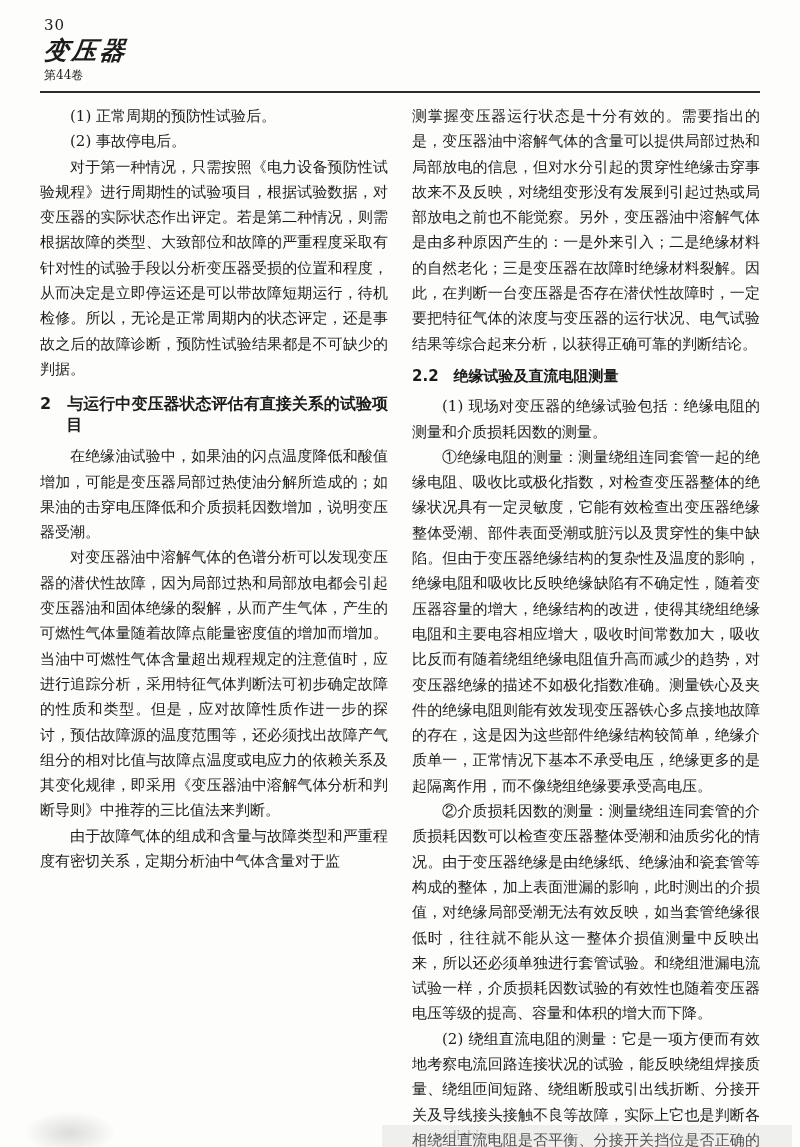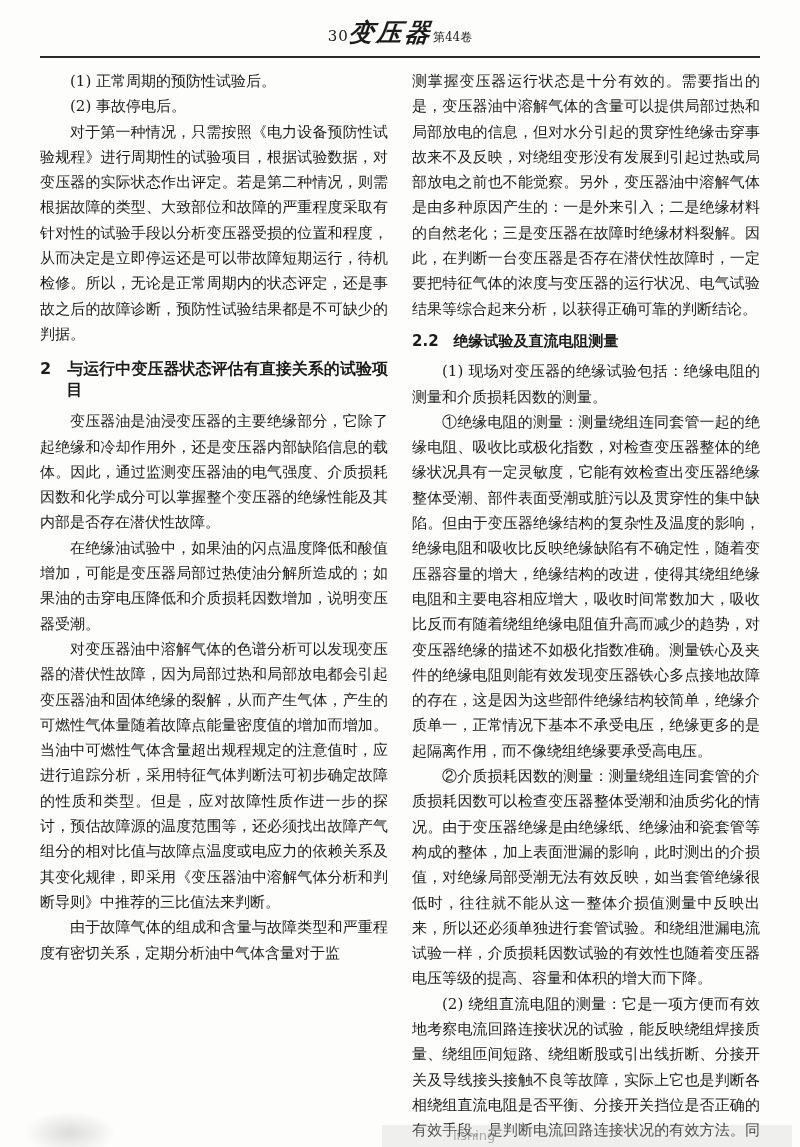--- a/index.html
+++ b/index.html
@@ -8,20 +8,21 @@
     position:relative;
     width:800px; height:1147px;
     background:#fdfdfb;
     color:#1c1c1c;
     overflow:hidden;
     font-family:"DejaVu Serif","Liberation Serif",serif;
   }
   .header {
     display:flex; align-items:baseline; justify-content:center;
     padding:16px 44px 0 44px;
+    flex-direction:column;
   }
   .page-num { font-size:15px; letter-spacing:1px; }
   .journal {
     font-size:25px; font-weight:bold; font-style:italic;
     letter-spacing:3px; transform:skewX(-6deg);
   }
   .volume { font-size:12px; }
   .rule { margin:7px 40px 0 40px; border-top:2px solid #2b2b2b; }
   .columns {
     display:flex; gap:24px;
@@ -83,21 +84,20 @@
 
   <div class="rule"></div>
 
   <div class="columns">
 
     <div class="col">
       <p>(1) 正常周期的预防性试验后。</p>
       <p>(2) 事故停电后。</p>
       <p>对于第一种情况，只需按照《电力设备预防性试验规程》进行周期性的试验项目，根据试验数据，对变压器的实际状态作出评定。若是第二种情况，则需根据故障的类型、大致部位和故障的严重程度采取有针对性的试验手段以分析变压器受损的位置和程度，从而决定是立即停运还是可以带故障短期运行，待机检修。所以，无论是正常周期内的状态评定，还是事故之后的故障诊断，预防性试验结果都是不可缺少的判据。</p>
       <p class="h1">2　与运行中变压器状态评估有直接关系的试验项目</p>
-      <p>变压器油是油浸变压器的主要绝缘部分，它除了起绝缘和冷却作用外，还是变压器内部缺陷信息的载体。因此，通过监测变压器油的电气强度、介质损耗因数和化学成分可以掌握整个变压器的绝缘性能及其内部是否存在潜伏性故障。</p>
       <p>在绝缘油试验中，如果油的闪点温度降低和酸值增加，可能是变压器局部过热使油分解所造成的；如果油的击穿电压降低和介质损耗因数增加，说明变压器受潮。</p>
       <p>对变压器油中溶解气体的色谱分析可以发现变压器的潜伏性故障，因为局部过热和局部放电都会引起变压器油和固体绝缘的裂解，从而产生气体，产生的可燃性气体量随着故障点能量密度值的增加而增加。当油中可燃性气体含量超出规程规定的注意值时，应进行追踪分析，采用特征气体判断法可初步确定故障的性质和类型。但是，应对故障性质作进一步的探讨，预估故障源的温度范围等，还必须找出故障产气组分的相对比值与故障点温度或电应力的依赖关系及其变化规律，即采用《变压器油中溶解气体分析和判断导则》中推荐的三比值法来判断。</p>
       <p>由于故障气体的组成和含量与故障类型和严重程度有密切关系，定期分析油中气体含量对于监</p>
     </div>
 
     <div class="col">
       <p class="cont">测掌握变压器运行状态是十分有效的。需要指出的是，变压器油中溶解气体的含量可以提供局部过热和局部放电的信息，但对水分引起的贯穿性绝缘击穿事故来不及反映，对绕组变形没有发展到引起过热或局部放电之前也不能觉察。另外，变压器油中溶解气体是由多种原因产生的：一是外来引入；二是绝缘材料的自然老化；三是变压器在故障时绝缘材料裂解。因此，在判断一台变压器是否存在潜伏性故障时，一定要把特征气体的浓度与变压器的运行状况、电气试验结果等综合起来分析，以获得正确可靠的判断结论。</p>
       <p class="h2">2.2　绝缘试验及直流电阻测量</p>
       <p>(1) 现场对变压器的绝缘试验包括：绝缘电阻的测量和介质损耗因数的测量。</p>
       <p>①绝缘电阻的测量：测量绕组连同套管一起的绝缘电阻、吸收比或极化指数，对检查变压器整体的绝缘状况具有一定灵敏度，它能有效检查出变压器绝缘整体受潮、部件表面受潮或脏污以及贯穿性的集中缺陷。但由于变压器绝缘结构的复杂性及温度的影响，绝缘电阻和吸收比反映绝缘缺陷有不确定性，随着变压器容量的增大，绝缘结构的改进，使得其绕组绝缘电阻和主要电容相应增大，吸收时间常数加大，吸收比反而有随着绕组绝缘电阻值升高而减少的趋势，对变压器绝缘的描述不如极化指数准确。测量铁心及夹件的绝缘电阻则能有效发现变压器铁心多点接地故障的存在，这是因为这些部件绝缘结构较简单，绝缘介质单一，正常情况下基本不承受电压，绝缘更多的是起隔离作用，而不像绕组绝缘要承受高电压。</p>

